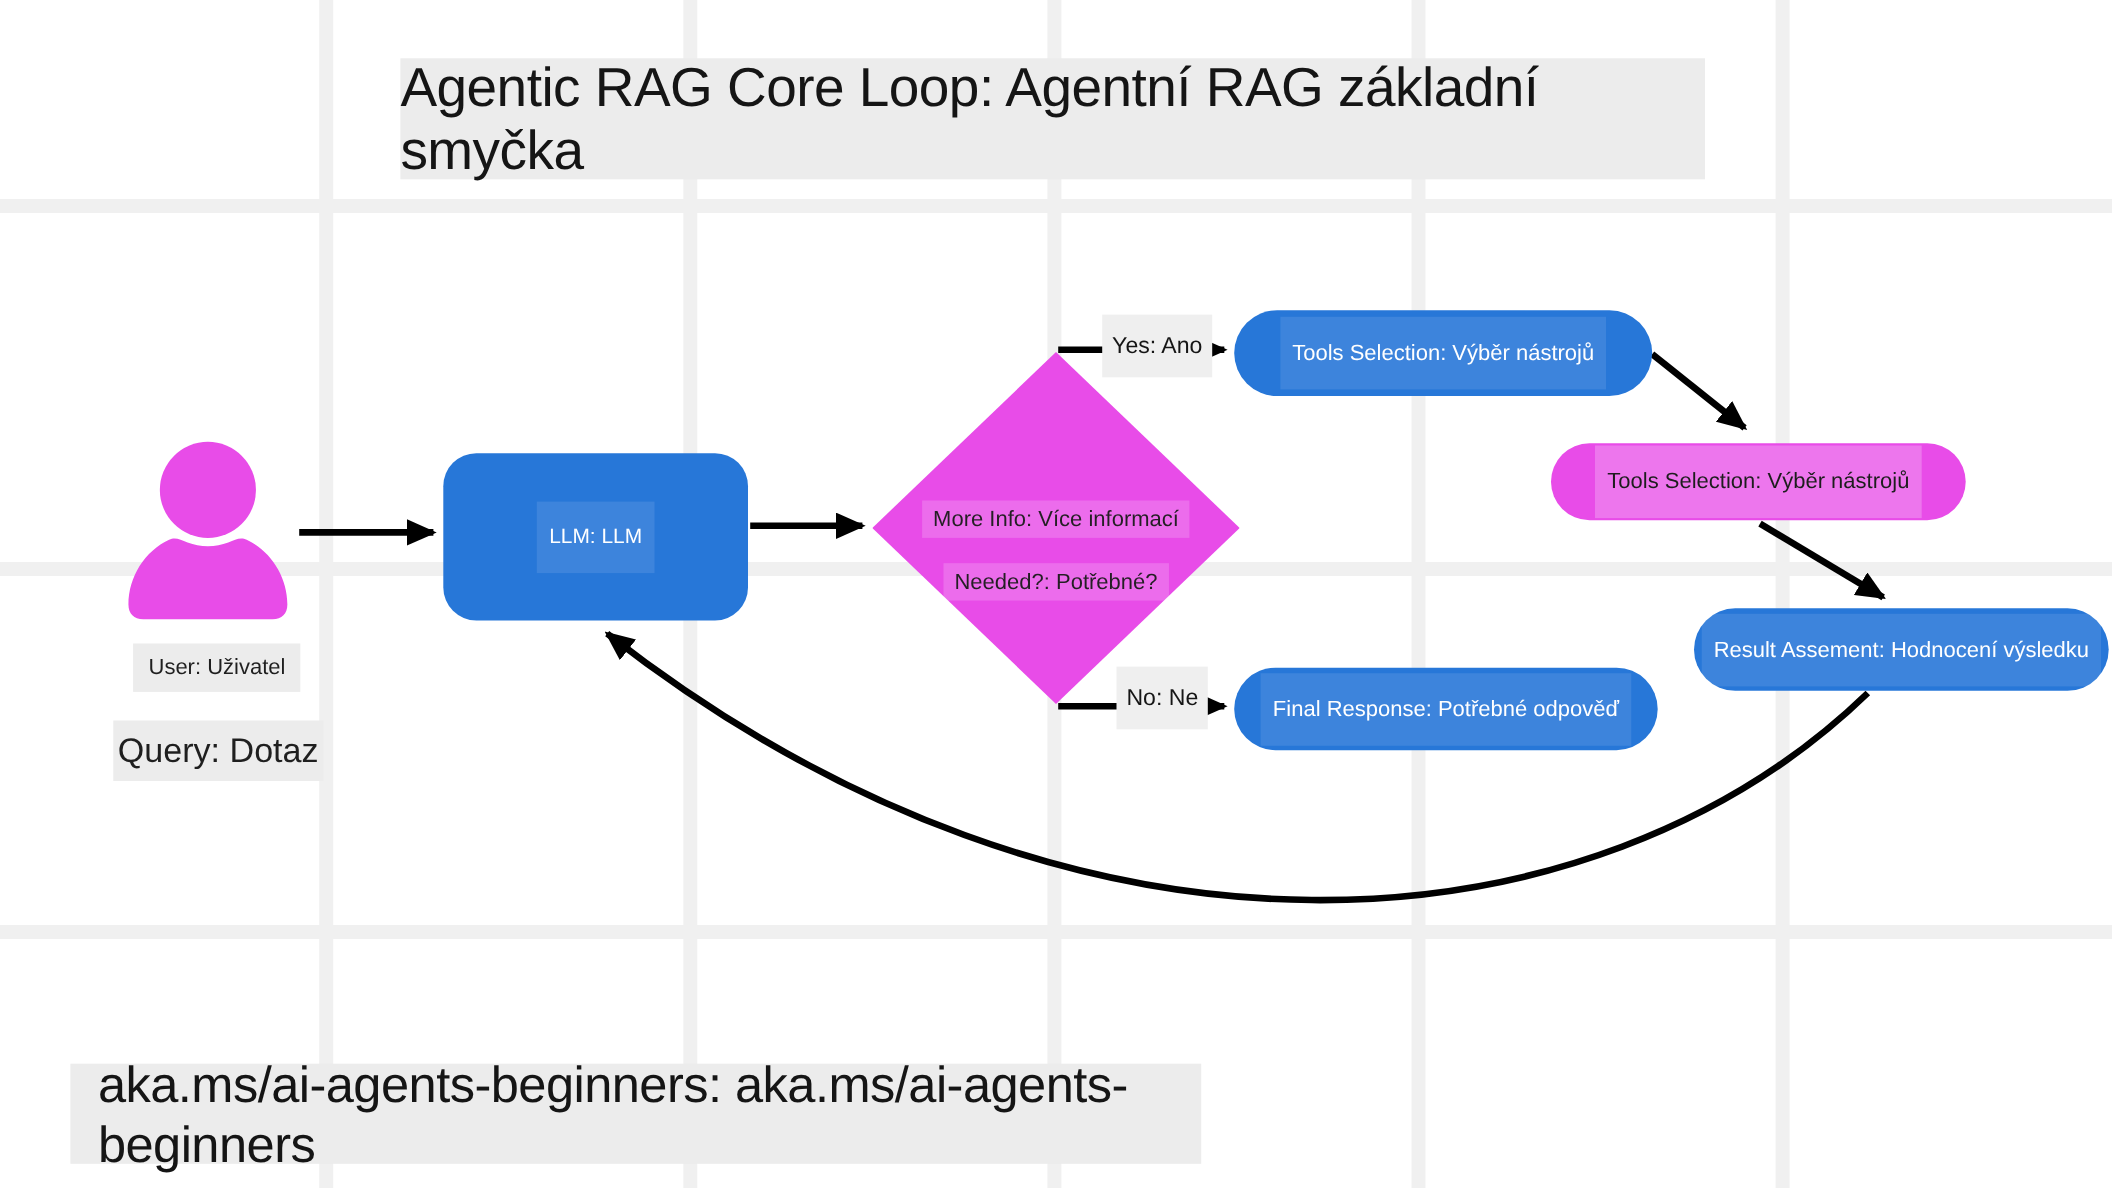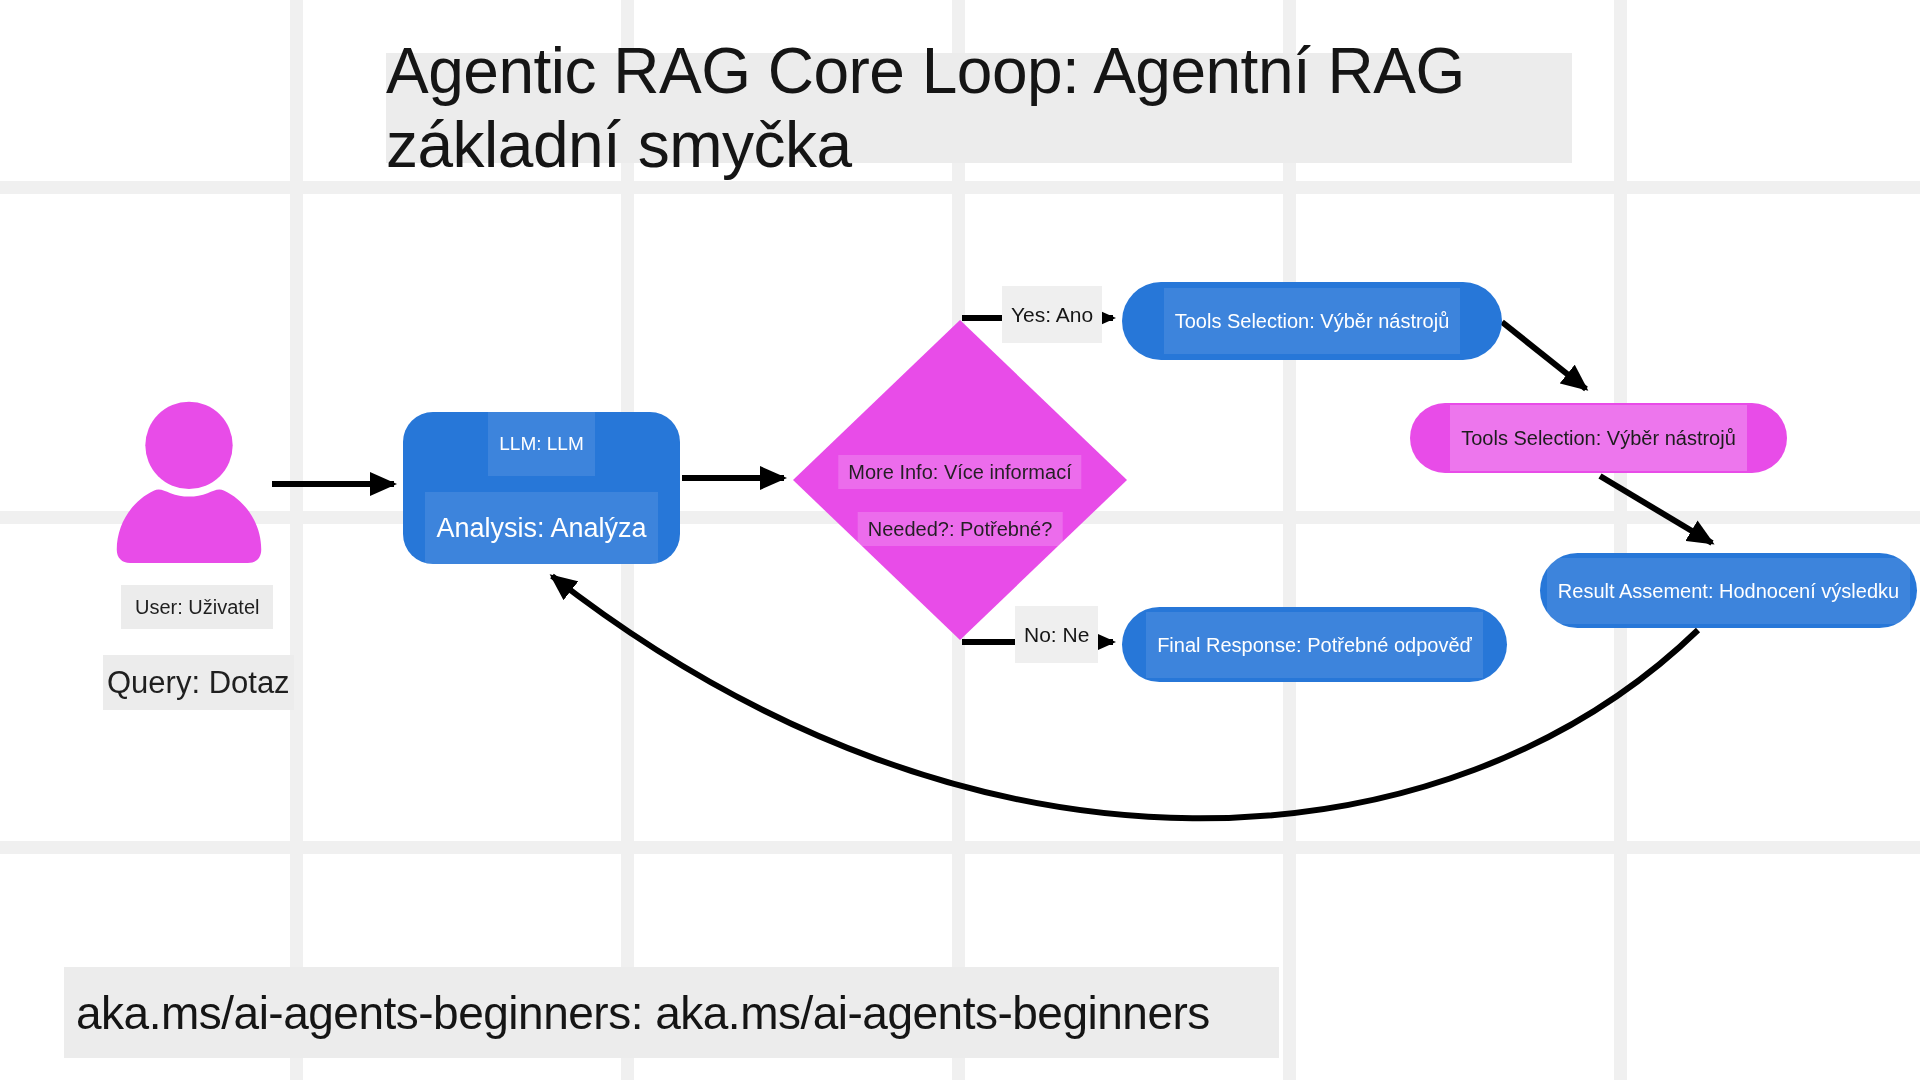--- a/index.html
+++ b/index.html
@@ -20,26 +20,26 @@
       linear-gradient(90deg, transparent 0, transparent 290px, var(--grid) 290px, var(--grid) 303px, transparent 303px),
       linear-gradient(180deg, transparent 0, transparent 181px, var(--grid) 181px, var(--grid) 194px, transparent 194px);
     background-size:331px 100%, 100% 330px;
   }
   .abs{position:absolute;}
   .banner{
     background:var(--label-bg);color:#151515;
     display:flex;align-items:center;
   }
   .title-banner{
-    left:386px;top:53px;width:1186px;height:110px;
-    justify-content:flex-end;font-size:64px;letter-spacing:-0.5px;
+    left:364px;top:53px;width:1186px;height:110px;
+    justify-content:flex-end;font-size:50px;letter-spacing:-0.5px;
   }
   .footer-banner{
-    left:64px;top:967px;width:1215px;height:91px;
-    justify-content:flex-start;padding-left:12px;font-size:46px;letter-spacing:-0.5px;
+    left:64px;top:967px;width:1028px;height:91px;
+    justify-content:flex-start;padding-left:25px;font-size:46px;letter-spacing:-0.5px;
   }
   .gray-label{
     background:var(--label-bg);color:#1f1f1f;line-height:1;white-space:nowrap;
   }
   .user-name{left:121px;top:585px;font-size:20px;padding:12px 14px;}
   .user-query{left:103px;top:655px;font-size:31px;padding:12px 4px;}
   .edge-label{background:#efefef;color:#161616;font-size:21px;line-height:1;padding:18px 9px;white-space:nowrap;}
   .yes-label{left:1002px;top:286px;}
   .no-label{left:1015px;top:606px;}
   .pill{
@@ -102,21 +102,20 @@
       <path d="M 962 318 H 1113" marker-end="url(#ah)"></path>
       <path d="M 962 642 H 1113" marker-end="url(#ah)"></path>
       <path d="M 1502 322 L 1586 389" marker-end="url(#ah)"></path>
       <path d="M 1600 476 L 1712 543" marker-end="url(#ah)"></path>
       <path d="M 1698 630 C 1450 870 980 910 552 576" marker-end="url(#ah)"></path>
     </g>
   </svg>
 
   <div class="abs llm-node">
     <span class="hl hl-on-blue llm-line1">LLM: LLM</span>
-    <span class="hl hl-on-blue llm-line2">Analysis: Analýza</span>
   </div>
 
   <div class="abs diamond-wrap">
     <svg width="334" height="320" viewBox="0 0 334 320">
       <polygon points="167,0 334,160 167,320 0,160" fill="var(--magenta)"></polygon>
     </svg>
     <span class="diamond-text diamond-line1">More Info: Více informací</span>
     <span class="diamond-text diamond-line2">Needed?: Potřebné?</span>
   </div>
 

